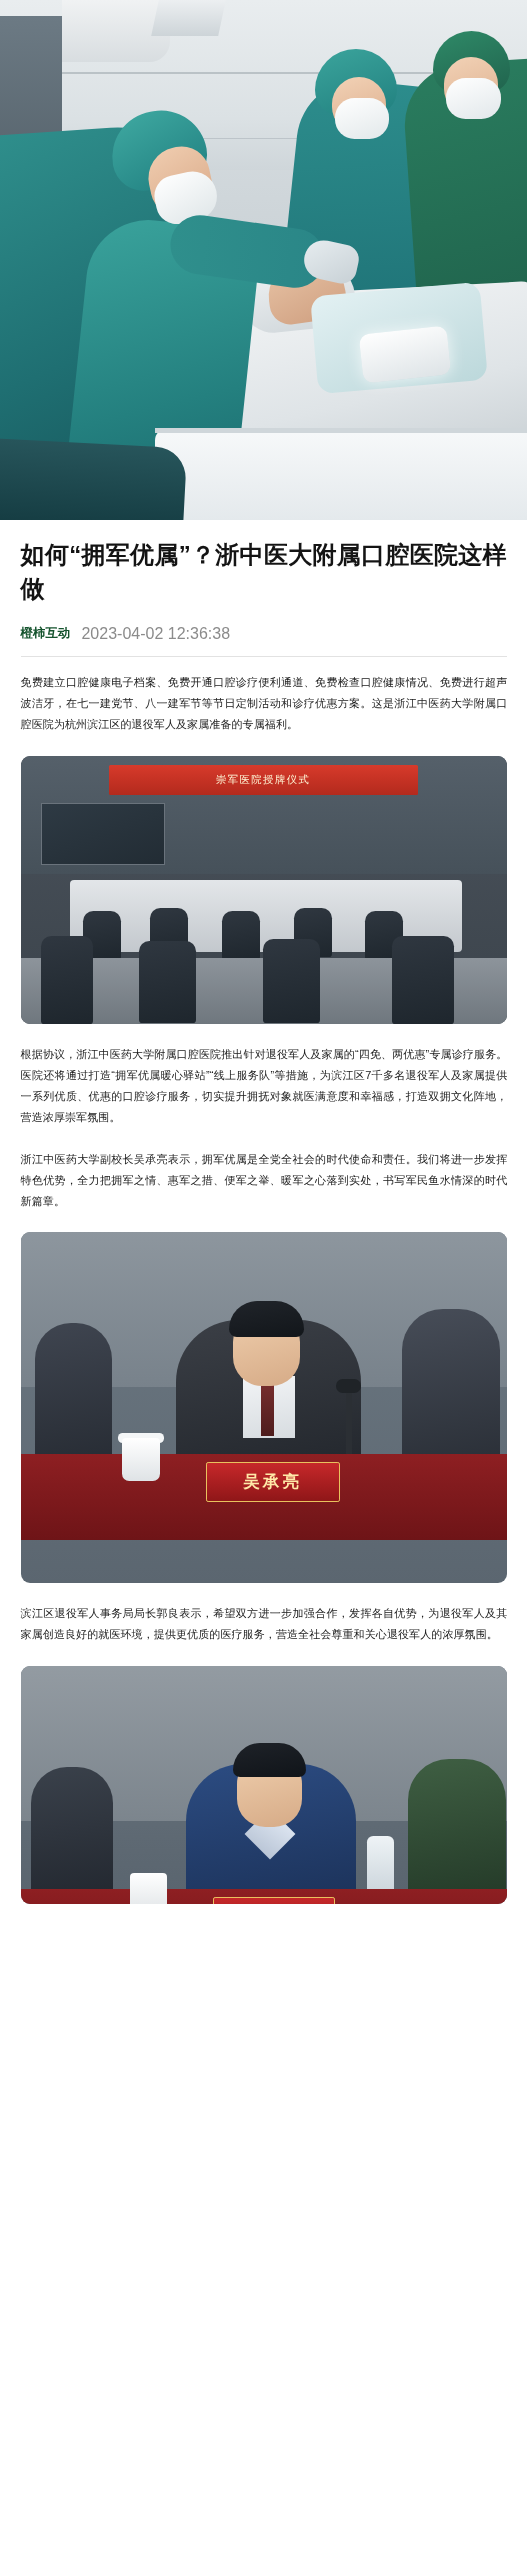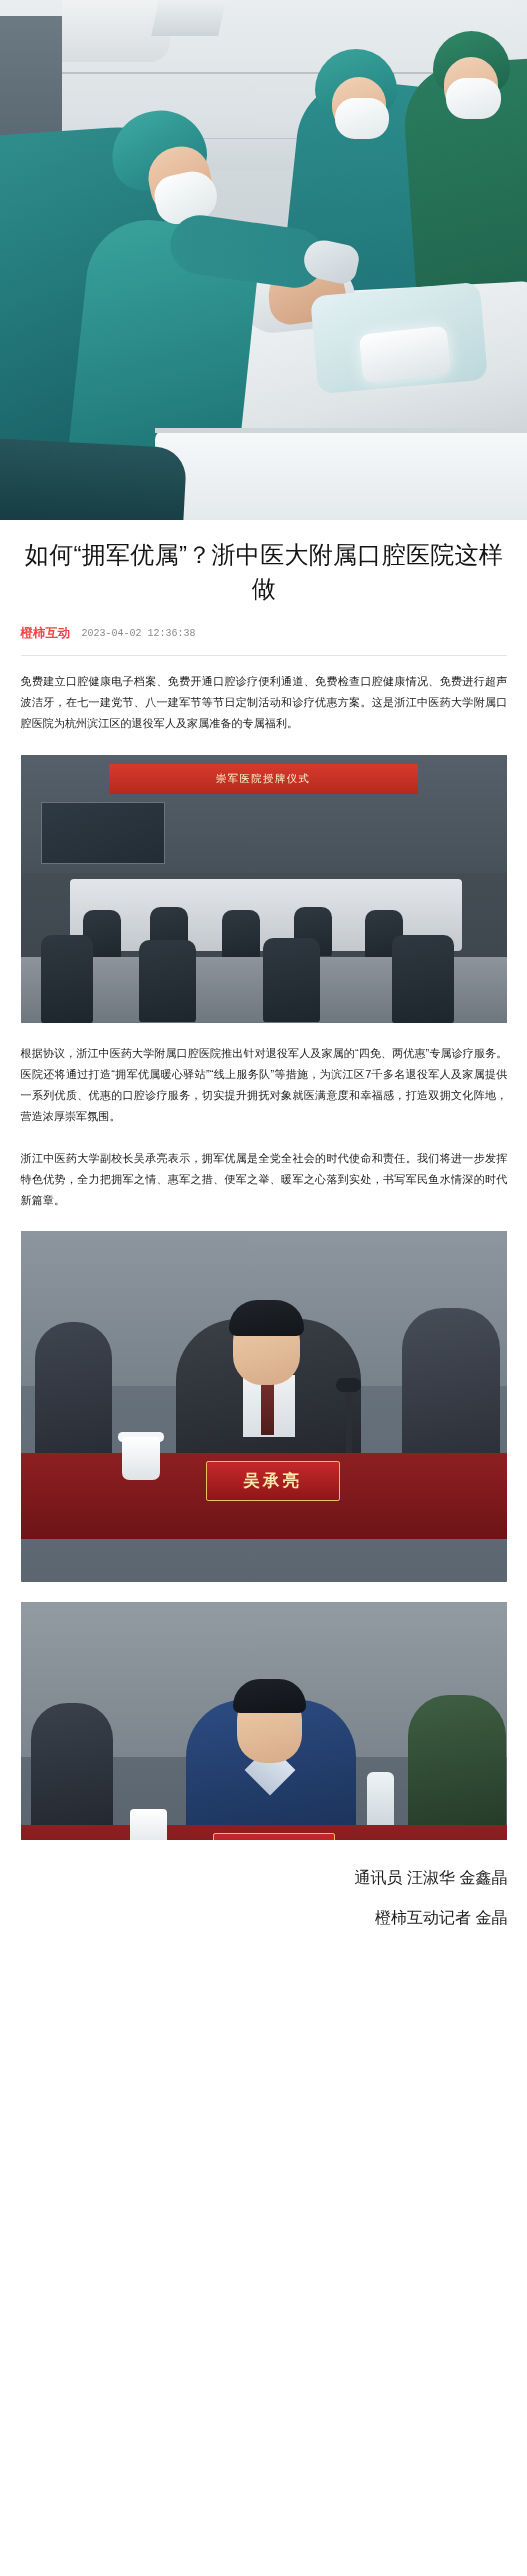--- a/index.html
+++ b/index.html
@@ -200,62 +200,60 @@
     transform: rotate(3deg);
   }
 
   
   .article {
     padding: 17.5px 20.6px 0 20.6px;
   }
   .headline {
     font-size: 24px;
     line-height: 1.45;
-    font-weight: normal;
+    font-weight: bold;
     color: #141414;
     letter-spacing: 0.3px;
     margin: 0 0 17.5px 0;
-    text-align: center;
   }
   .meta {
     display: flex;
     align-items: center;
     gap: 11.3px;
     margin-bottom: 5.2px;
   }
   .meta .source {
-    color: #ef4444;
+    color: #14532d;
     font-size: 12.4px;
     font-weight: bold;
   }
   .meta .time {
     color: #8b8b8b;
-    font-size: 10px;
-    font-family: Liberation Mono, monospace;
+    font-size: 16px;
   }
   .divider {
     height: 0.5px;
     background: #e2e2e2;
     margin: 13.4px 0 15.5px 0;
   }
   p.body {
     font-size: 11px;
     line-height: 1.92;
     color: #1b1b1b;
     margin: 0 0 20.6px 0;
     text-align: justify;
     letter-spacing: 0.1px;
   }
 
   
   .photo {
     width: 486px;
     position: relative;
     overflow: hidden;
-    border-radius: 1px;
+    border-radius: 9px;
     margin: 0 0 19.6px 0;
     background: #b9bfc4;
   }
   .photo .wm {
     position: absolute;
     right: 8.2px;
     bottom: 7.2px;
     color: rgba(255,255,255,0.55);
     font-size: 13.4px;
     font-family: "Liberation Serif", serif;
@@ -532,39 +530,36 @@
       <div class="p2-hair"></div>
       <div class="p2-mic"></div>
       <div class="p2-mic-head"></div>
       <div class="p2-table"></div>
       <div class="p2-cup-lid"></div>
       <div class="p2-cup"></div>
       <div class="p2-plate">吴承亮</div>
       <div class="wm">橙柿</div>
     </div>
 
+    <p class="body">滨江区退役军人事务局局长郭良表示，希望双方进一步加强合作，发挥各自优势，为退役军人及其家属创造良好的就医环境，提供更优质的医疗服务，营造全社会尊重和关心退役军人的浓厚氛围。</p>
 
     <div class="photo photo3">
       <div class="p3-wall"></div>
       <div class="p3-side-left"></div>
       <div class="p3-side-green"></div>
       <div class="p3-body"></div>
       <div class="p3-collar"></div>
       <div class="p3-face"></div>
       <div class="p3-hair"></div>
       <div class="p3-bottle"></div>
       <div class="p3-table"></div>
       <div class="p3-cup"></div>
       <div class="p3-plate">郭良</div>
       <div class="wm">橙柿</div>
     </div>
 
 
   </div>
 
-  <div class="credits">
-    <div>通讯员 汪淑华 金鑫晶</div>
-    <div>橙柿互动记者 金晶</div>
-  </div>
 
   <div class="bottom-space"></div>
 </div>
 
 
 </body></html>

